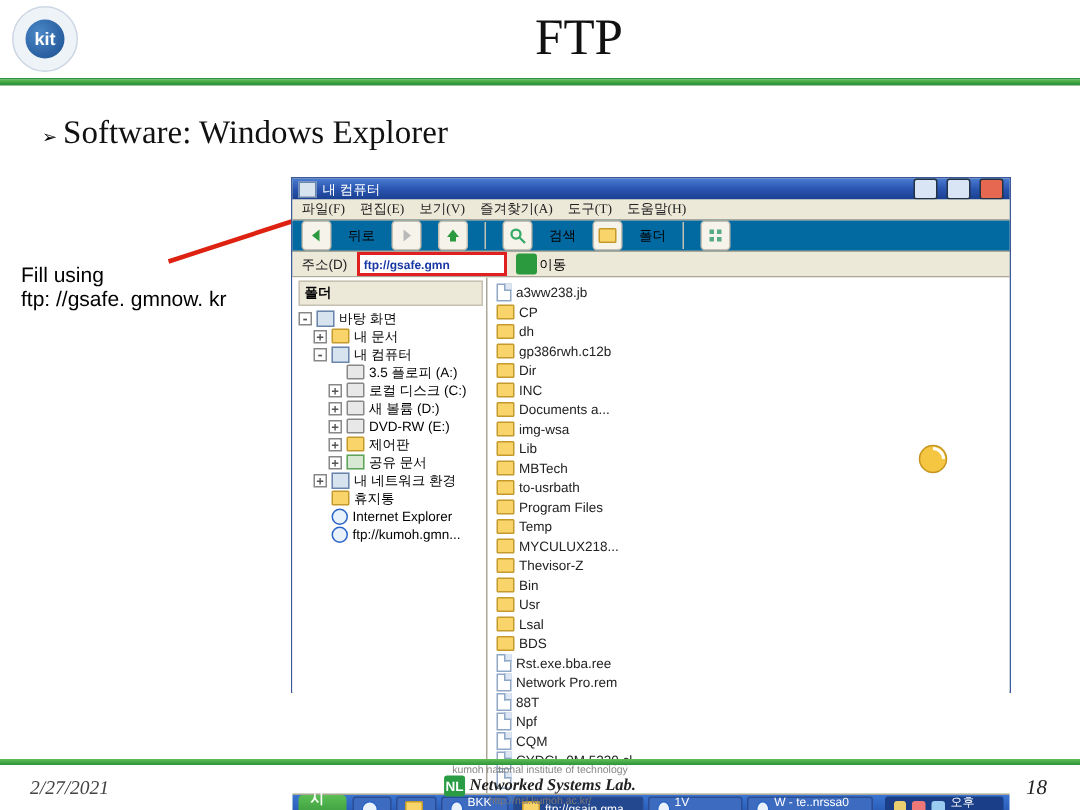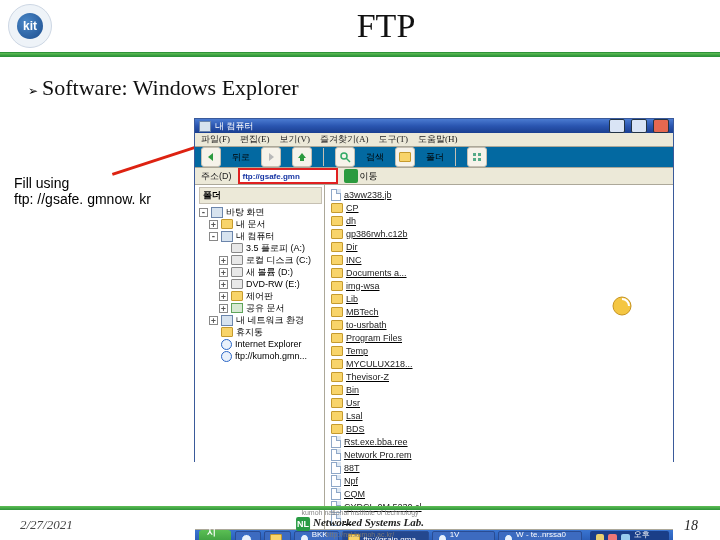--- a/index.html
+++ b/index.html
@@ -37,21 +37,21 @@
   .addr-go .g { width:14px; height:14px; background:#2b9a3e; border-radius:2px; }
 
   .shot-body { flex:1; display:flex; background:#fff; }
   .tree { width:130px; background:#fff; border-right:1px solid #aca899; overflow:hidden; padding:2px 2px 2px 4px; }
   .tree-hd { font-weight:bold; background:#ece9d8; border:1px solid #c6c0b2; padding:1px 3px; margin-bottom:2px; }
   .node { display:flex; align-items:center; gap:3px; height:12px; }
   .node .pm { width:9px; height:9px; border:1px solid #888; font:bold 8px/7px monospace; text-align:center; color:#555; }
   .node.indent1 { padding-left:10px; }
   .node.indent2 { padding-left:20px; }
 
-  .pane { flex:1; padding:3px 6px; overflow:hidden; position:relative;text-decoration:underline; }
+  .pane { flex:1; padding:3px 6px; overflow:hidden; position:relative; }
   .item { display:flex; align-items:center; gap:3px; height:13px; color:#222; }
   .pane-icon { position:absolute; right:40px; top:110px; width:22px; height:22px; }
 
   .fld { width:12px; height:10px; background:#f8d46a; border:1px solid #c59a2d; border-radius:1px; display:inline-block; }
   .fil { width:10px; height:12px; background:#fff; border:1px solid #8fa8c8; display:inline-block; position:relative; }
   .fil:before { content:""; position:absolute; right:-1px; top:-1px; width:4px; height:4px; background:#dce7f3; border-left:1px solid #8fa8c8; border-bottom:1px solid #8fa8c8; }
   .drv { width:12px; height:10px; background:#e8e8e8; border:1px solid #888; border-radius:1px; display:inline-block; }
   .pc  { width:12px; height:11px; background:#d7e3ef; border:1px solid #6b85ab; display:inline-block; }
   .ie  { width:11px; height:11px; border:1px solid #2a66c6; border-radius:50%; display:inline-block; position:relative; background:#e9f1fb; }
   .shr { width:12px; height:10px; background:#d7e9d3; border:1px solid #5fa45a; display:inline-block; }

